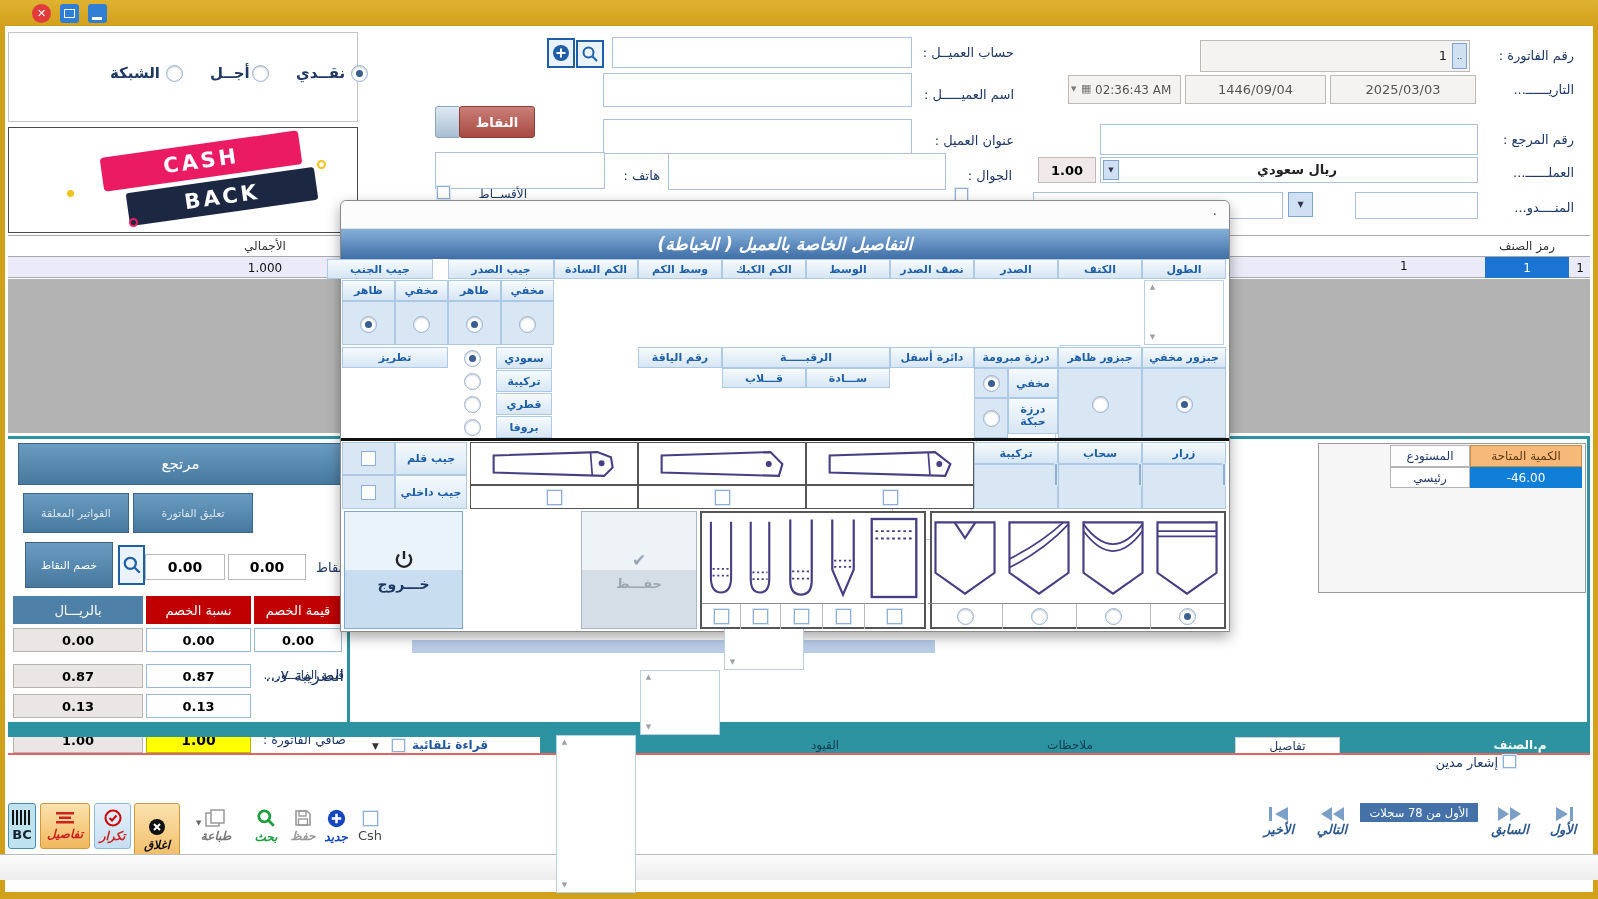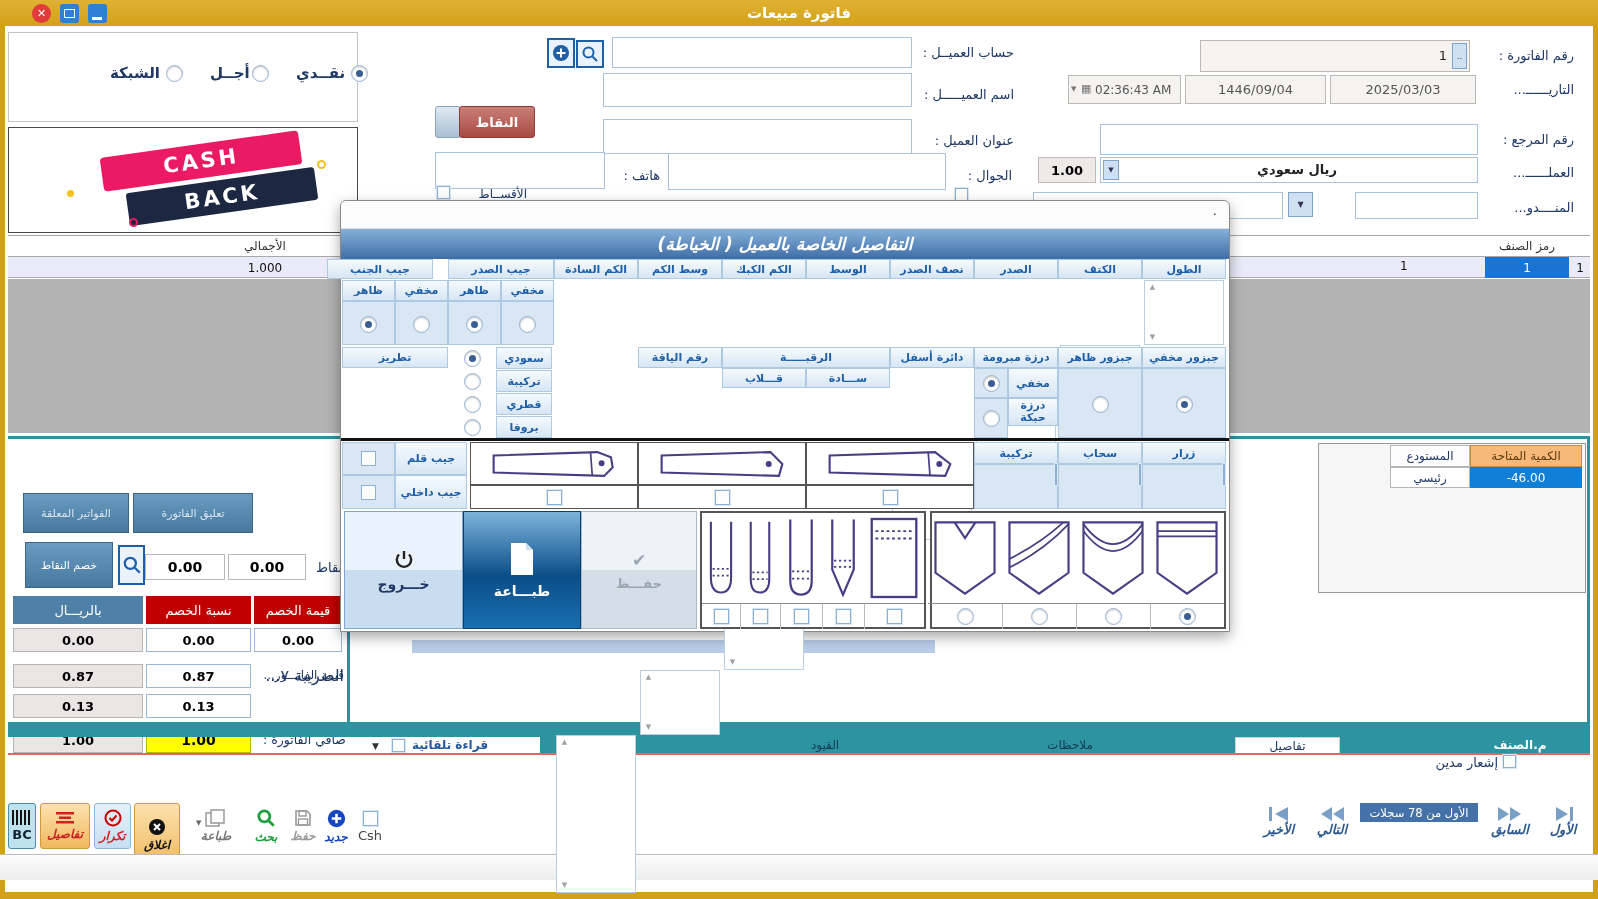--- a/index.html
+++ b/index.html
@@ -29,21 +29,20 @@
 .lbluebtn{background:linear-gradient(#e6f1fa,#c7def1);border:1px solid #8fb8da}
 .navlbl{color:#2e5a8f;font-size:13px;font-weight:700;font-style:italic;white-space:nowrap}
 svg{display:block}
 </style>
 </head>
 <body>
 
 <div class="screen">
 
   <div class="a" style="left:0;top:0;width:1598px;height:26px;background:linear-gradient(#e0b232,#d2a11b)"></div>
-  <div class="a c" style="left:0;top:0;width:1598px;height:26px;color:#fff;font-size:15px;font-weight:700">فاتورة مبيعات</div>
   <div class="a c" style="left:32px;top:4px;width:19px;height:19px;border-radius:50%;background:#e23b3b;color:#fff;font-size:11px;font-weight:700">✕</div>
   <div class="a c" style="left:60px;top:4px;width:19px;height:19px;border-radius:3px;background:#2f7fd6">
       <span style="width:9px;height:7px;border:1.5px solid #fff;display:block"></span>
     </div>
   <div class="a" style="left:88px;top:4px;width:19px;height:19px;border-radius:3px;background:#2f7fd6">
       <span style="position:absolute;left:4px;bottom:3px;width:10px;height:3px;background:#fff"></span>
     </div>
   <div class="a" style="left:0;top:26px;width:5px;height:873px;background:#d2a11b"></div>
   <div class="a" style="left:1593px;top:26px;width:5px;height:873px;background:#d2a11b"></div>
   <div class="a" style="left:0;top:892px;width:1598px;height:7px;background:#d2a11b"></div>
@@ -140,20 +139,21 @@
 
   <div class="a" style="left:8px;top:436px;width:1582px;height:3px;background:#2d93a0"></div>
   <div class="a" style="left:1587px;top:436px;width:3px;height:300px;background:#2d93a0"></div>
   <div class="a" style="left:347px;top:436px;width:3px;height:300px;background:#2d93a0"></div>
   <div class="a" style="left:1318px;top:443px;width:268px;height:150px;border:1px solid #9a9a9a;background:#f6f6f6"></div>
   <div class="a c" style="left:1470px;top:445px;width:112px;height:22px;background:#f6b97a;border:1px solid #c98c44;color:#5a3a10;font-size:12px">الكمية المتاحة</div>
   <div class="a c" style="left:1390px;top:445px;width:80px;height:22px;background:#fdfdfd;border:1px solid #b5b5b5;color:#1f3864;font-size:12px">المستودع</div>
   <div class="a c num" style="left:1470px;top:467px;width:112px;height:21px;background:#0f7fd8;color:#fff;font-size:12px">-46.00</div>
   <div class="a c" style="left:1390px;top:467px;width:80px;height:21px;background:#fff;border:1px solid #b5b5b5;color:#1f3864;font-size:12px">رئيسي</div>
 
+  <div class="a btnblue" style="left:18px;top:443px;width:325px;height:42px;font-size:15px">مرتجع</div>
   <div class="a btnblue" style="left:133px;top:493px;width:120px;height:40px;color:#d8e4ee">تعليق الفاتورة</div>
   <div class="a btnblue" style="left:23px;top:493px;width:106px;height:40px;color:#d8e4ee">الفواتير المعلقة</div>
   <div class="a btnblue" style="left:25px;top:542px;width:88px;height:46px">خصم النقاط</div>
   <div class="a c" style="left:118px;top:545px;width:27px;height:40px;background:#eaf3fb;border:2px solid #1f5fa8">
     <svg width="20" height="20" viewBox="0 0 18 18">
         <circle cx="7.5" cy="7.5" r="5" fill="none" stroke="#1f5fa8" stroke-width="2"></circle>
         <line x1="11.5" y1="11.5" x2="16" y2="16" stroke="#1f5fa8" stroke-width="2"></line>
       </svg>
   </div>
   <div class="a vwhite num" style="left:145px;top:554px;width:80px;height:26px;border:1px solid #b8b8b8;font-size:14px">0.00</div>
@@ -362,21 +362,21 @@
       </div>
     <div class="a dh" style="right:87px;top:146px;width:84px;height:21px">جبزور ظاهر</div>
     <div class="a dc" style="right:87px;top:167px;width:84px;height:70px">
         <span class="rd" style="margin:27px auto"></span>
       </div>
     <div class="a dh" style="right:171px;top:146px;width:84px;height:21px">درزة مبرومة</div>
     <div class="a dh" style="right:171px;top:167px;width:50px;height:30px">مخفي</div>
     <div class="a dc c" style="right:221px;top:167px;width:34px;height:30px">
         <span class="rd on"></span>
       </div>
-    <div class="a dh" style="right:171px;top:197px;width:50px;height:28px;white-space:normal;text-align:center;line-height:1.1">درزة حبكة</div>
+    <div class="a dh" style="right:171px;top:197px;width:50px;height:36px;white-space:normal;text-align:center;line-height:1.1">درزة حبكة</div>
     <div class="a dc c" style="right:221px;top:197px;width:34px;height:40px">
         <span class="rd"></span>
       </div>
     <div class="a dh" style="right:255px;top:146px;width:84px;height:21px">دائرة أسفل</div>
 
     <div class="a dh" style="right:339px;top:146px;width:168px;height:21px">الرقبـــــة</div>
     <div class="a dh" style="right:339px;top:167px;width:84px;height:20px">ســـادة</div>
     <div class="a dh" style="right:423px;top:167px;width:84px;height:20px">قـــلاب</div>
 
     <div class="a dh" style="right:507px;top:146px;width:84px;height:21px">رقم الياقة</div>
@@ -539,27 +539,20 @@
         </div>
       <div class="a c" style="right:184px;top:90px;width:38px;height:26px;border-top:1px solid #888">
           <span class="cb"></span>
         </div>
     </div>
 
     <div class="a" style="right:532px;top:310px;width:116px;height:118px;background:linear-gradient(#eef3f8 50%,#d5dde6 50%);border:1px solid #aab8c6;display:flex;flex-direction:column;align-items:center;justify-content:center;gap:6px">
       <span style="color:#9aa6b4;font-size:17px">✔</span>
       <span style="color:#9aa6b4;font-weight:700;font-size:13px">حفـــظ</span>
     </div>
-    <div class="a" style="right:648px;top:310px;width:118px;height:118px;background:linear-gradient(#7db4dc,#0b4e88 55%,#1a6fb0);border:1px solid #0a3f6e;display:flex;flex-direction:column;align-items:center;justify-content:center;gap:6px">
-      <svg width="30" height="36" viewBox="0 0 30 36">
-          <path d="M4 2 h15 l7 7 v25 h-22 z" fill="#fff"></path>
-          <path d="M19 2 l7 7 h-7 z" fill="#cfe0ee"></path>
-        </svg>
-      <span style="color:#fff;font-weight:700;font-size:14px">طبـــاعة</span>
-    </div>
     <div class="a" style="right:766px;top:310px;width:119px;height:118px;background:linear-gradient(#eaf3fb 50%,#c9ddf0 50%);border:1px solid #7fa8d0;display:flex;flex-direction:column;align-items:center;justify-content:center;gap:5px">
       <svg width="22" height="22" viewBox="0 0 22 22">
           <path d="M11 2 v8" stroke="#222" stroke-width="2.4" fill="none"></path>
           <path d="M6 5.5 a7.2 7.2 0 1 0 10 0" stroke="#222" stroke-width="2.4" fill="none"></path>
         </svg>
       <span style="color:#1f3864;font-weight:700;font-size:14px">خـــروج</span>
     </div>
   </div>
 
 </div>

